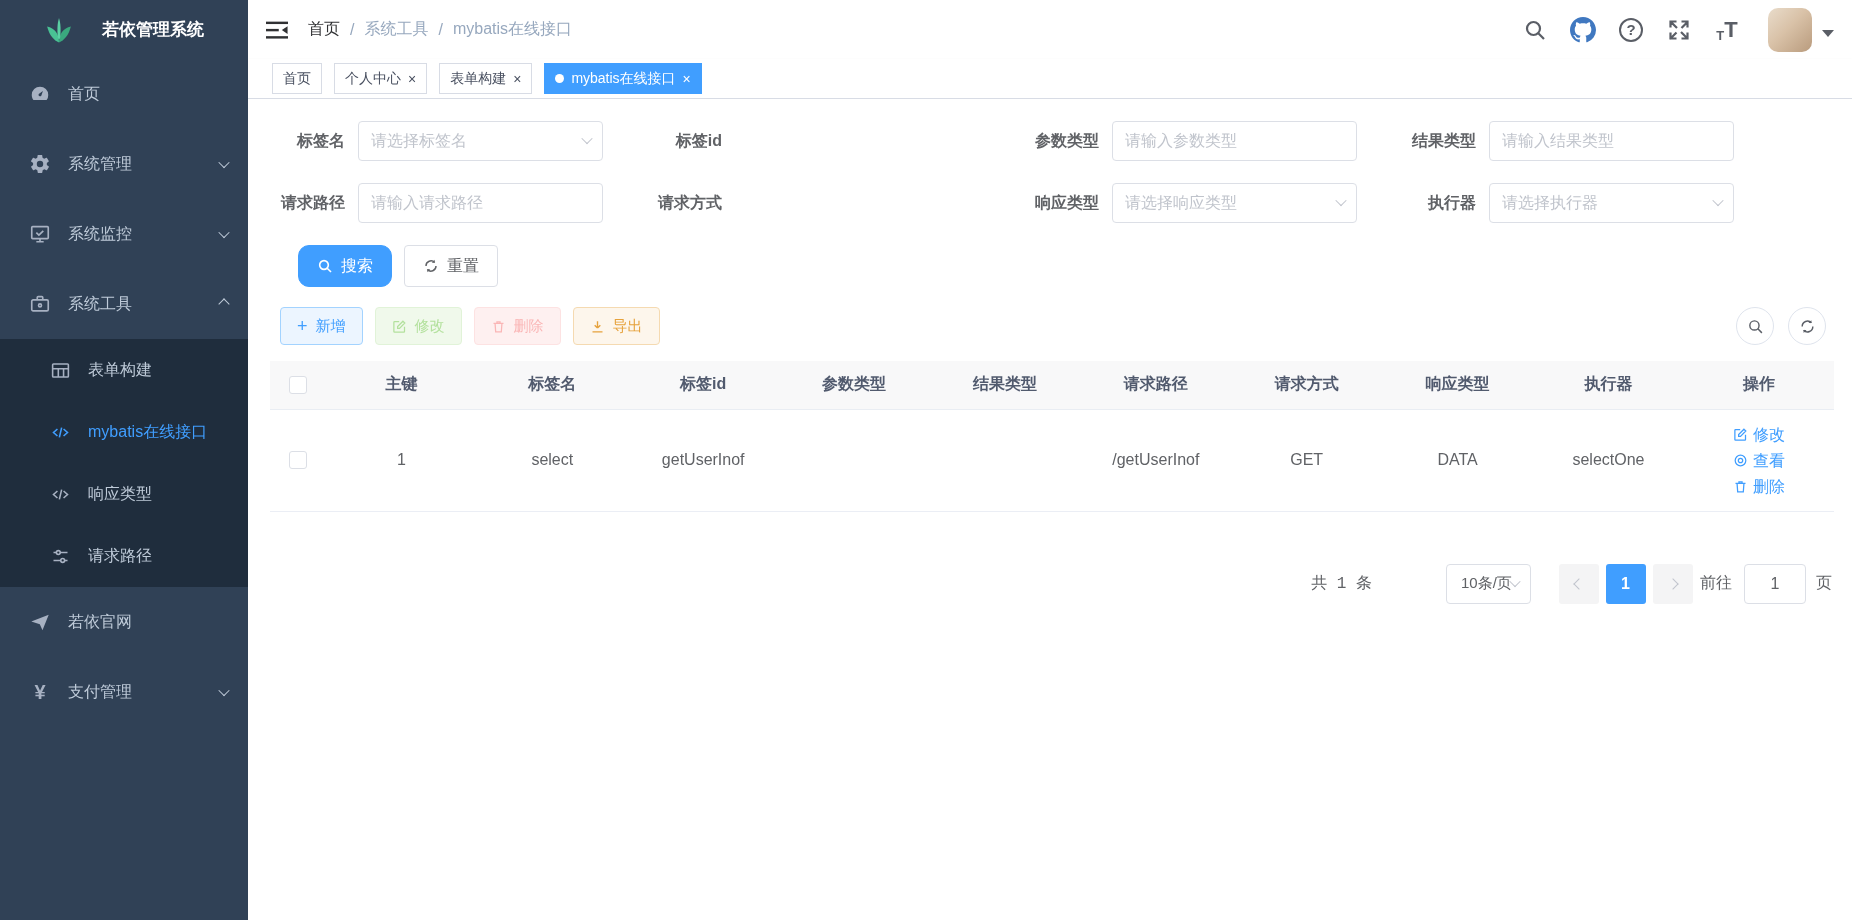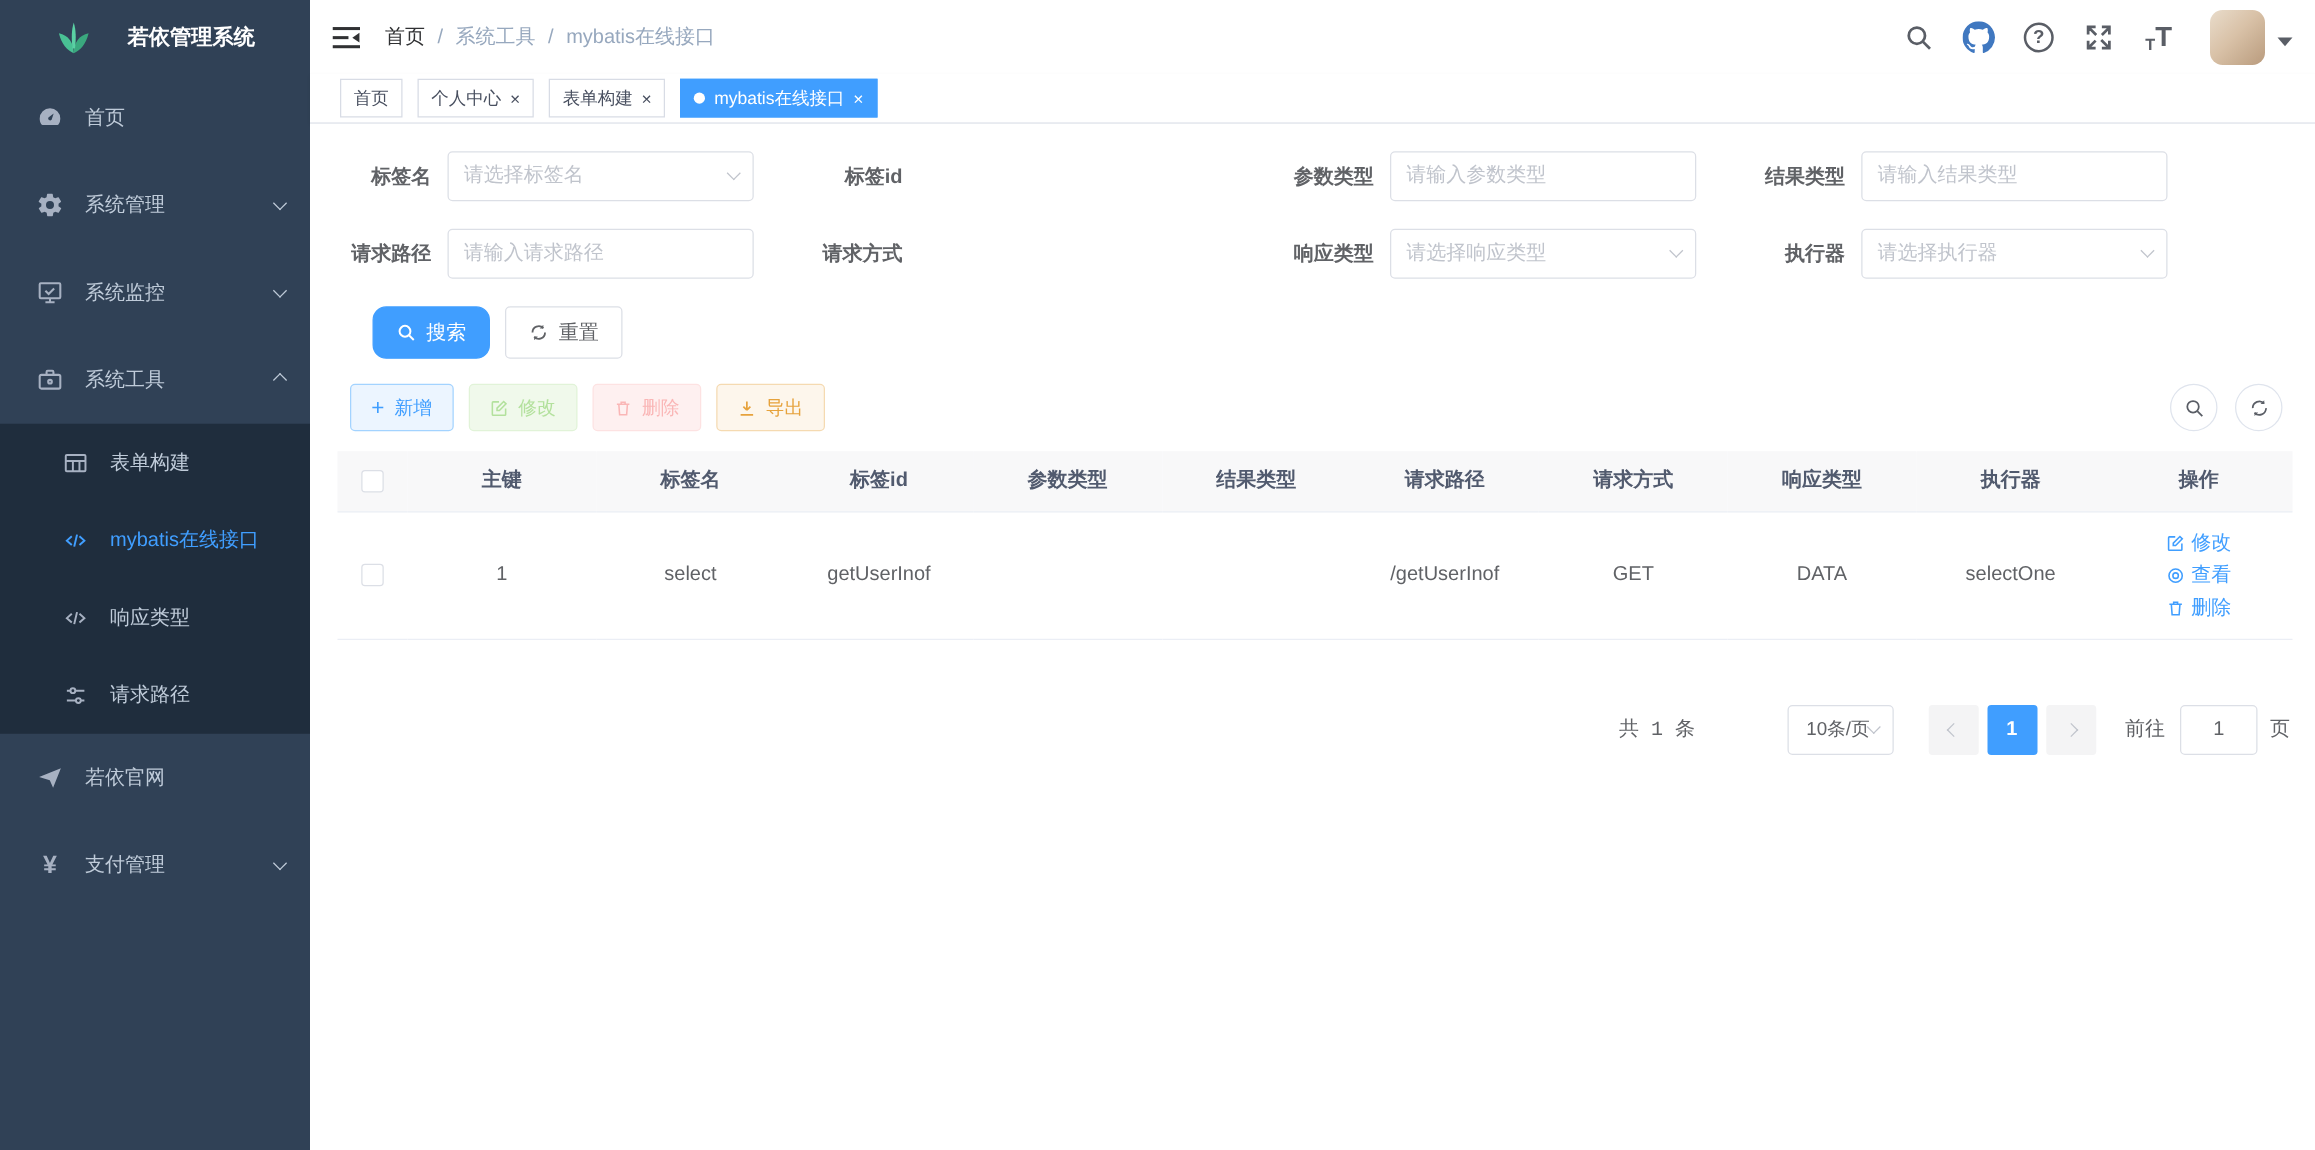--- a/index.html
+++ b/index.html
@@ -94,21 +94,21 @@
   .op-link { display:inline-flex; align-items:center; gap:5px; color:#409eff; font-size:16px; cursor:pointer; line-height:23px; }
 
   
   .pagination { display:flex; align-items:center; justify-content:flex-end; margin-top:52px; padding-right:2px; gap:0; color:#606266; font-size:16px; white-space:nowrap; }
   .pg-total { margin-right:26px;font-family:Liberation Mono, monospace; }
   .pg-size { position:relative; width:133px; height:40px; margin-right:24px;padding-left:48px; }
   .pg-size .pg-size-inner { width:100%; height:100%; border:1px solid #dcdfe6; border-radius:4px; display:flex; align-items:center; padding:0 30px 0 14px; color:#606266; font-size:15px; cursor:pointer; }
   .pg-size .sel-arrow { position:absolute; right:12px; top:15px; color:#c0c4cc; }
   .pg-btn { width:40px; height:40px; border-radius:3px; background:#f4f4f5; color:#c0c4cc; display:flex; align-items:center; justify-content:center; margin:0 3.5px; cursor:pointer; }
   .pg-page { width:40px; height:40px; border-radius:3px; background:#409eff; color:#fff; font-weight:bold; display:flex; align-items:center; justify-content:center; margin:0 3.5px; cursor:pointer; }
-  .pg-goto { margin:0 12px 0 20px; }
+  .pg-goto { margin:0 12px 0 4px; }
   .pg-input { width:62px; height:40px; border:1px solid #dcdfe6; border-radius:4px; text-align:center; font-size:16px; color:#606266; outline:none; margin-right:10px; font-family:inherit; }
   svg { display:block; }
 </style>
 </head>
 <body>
 
 <div class="app">
 
   <aside class="sidebar">
     <div class="logo">

